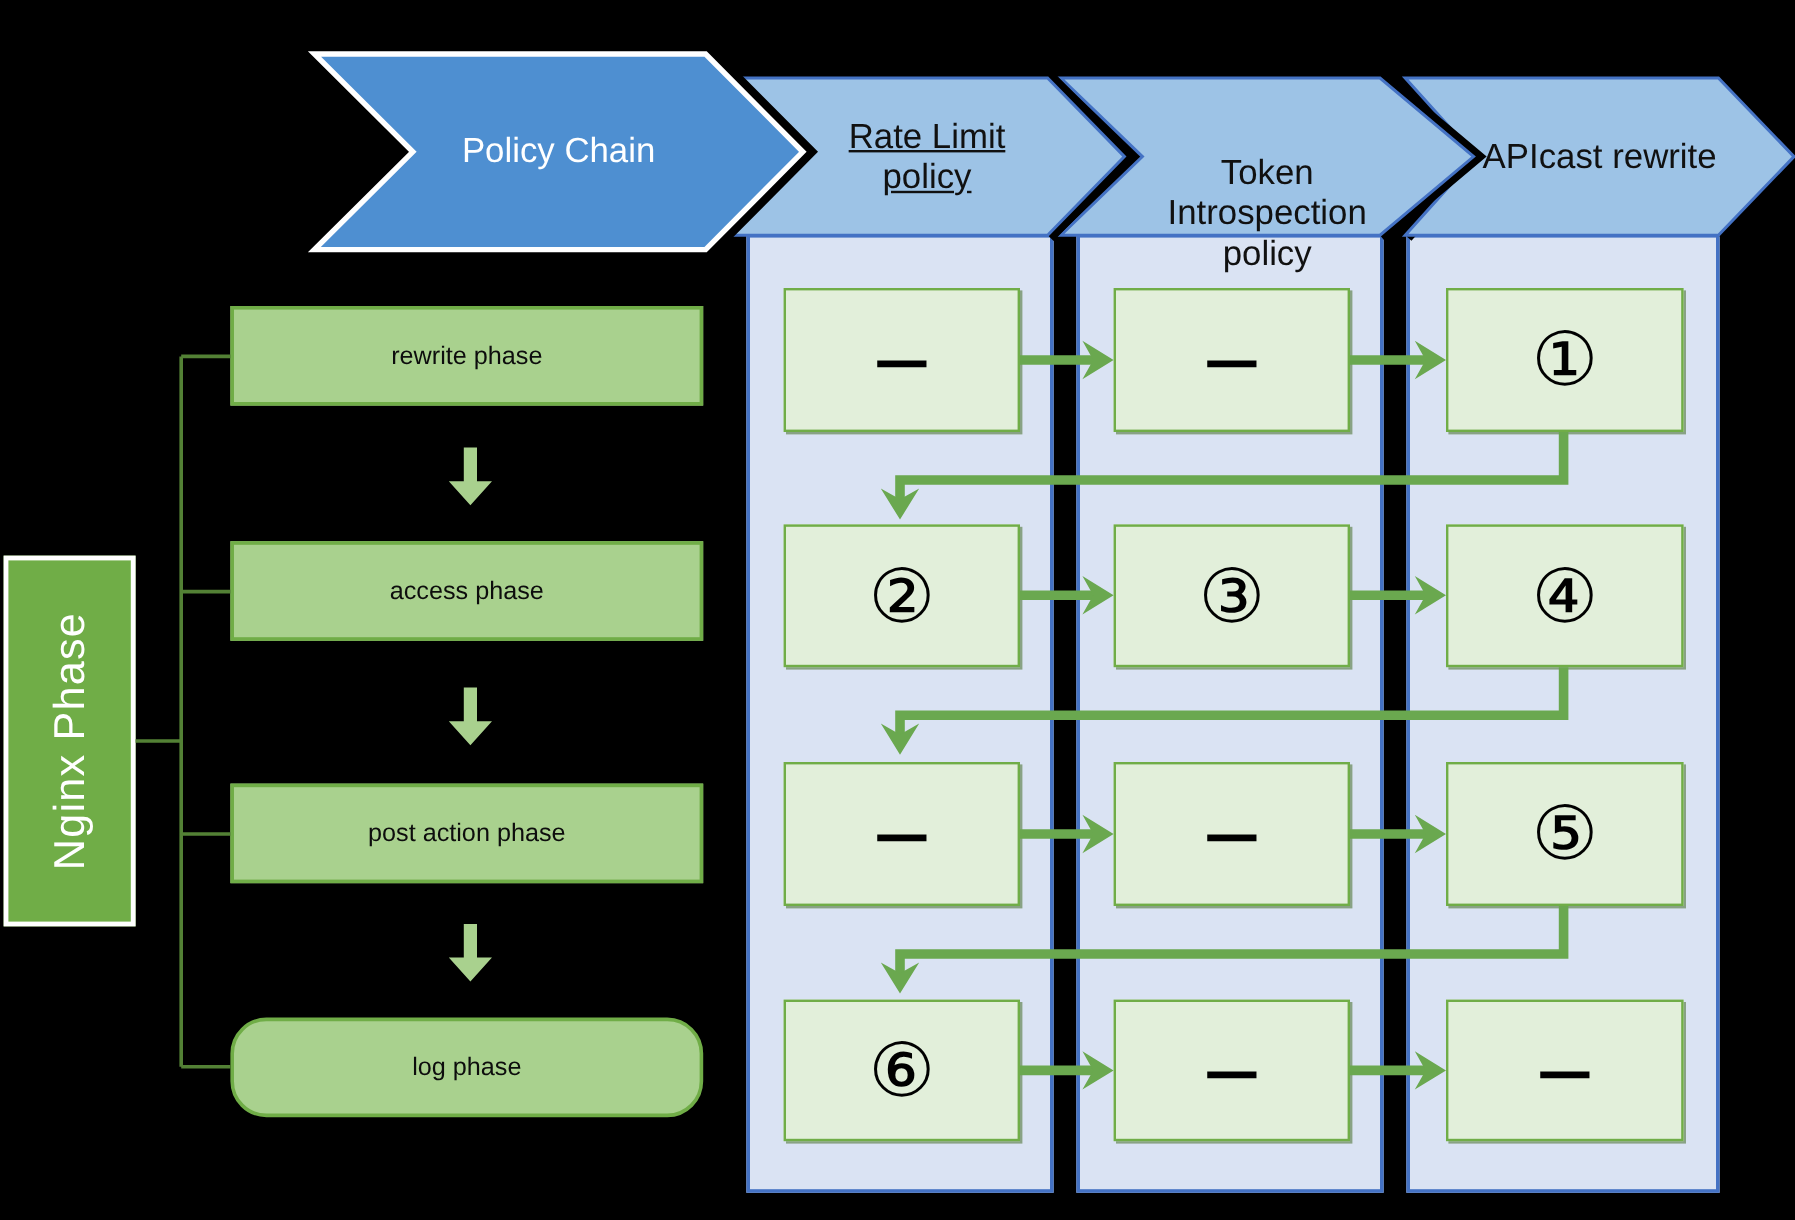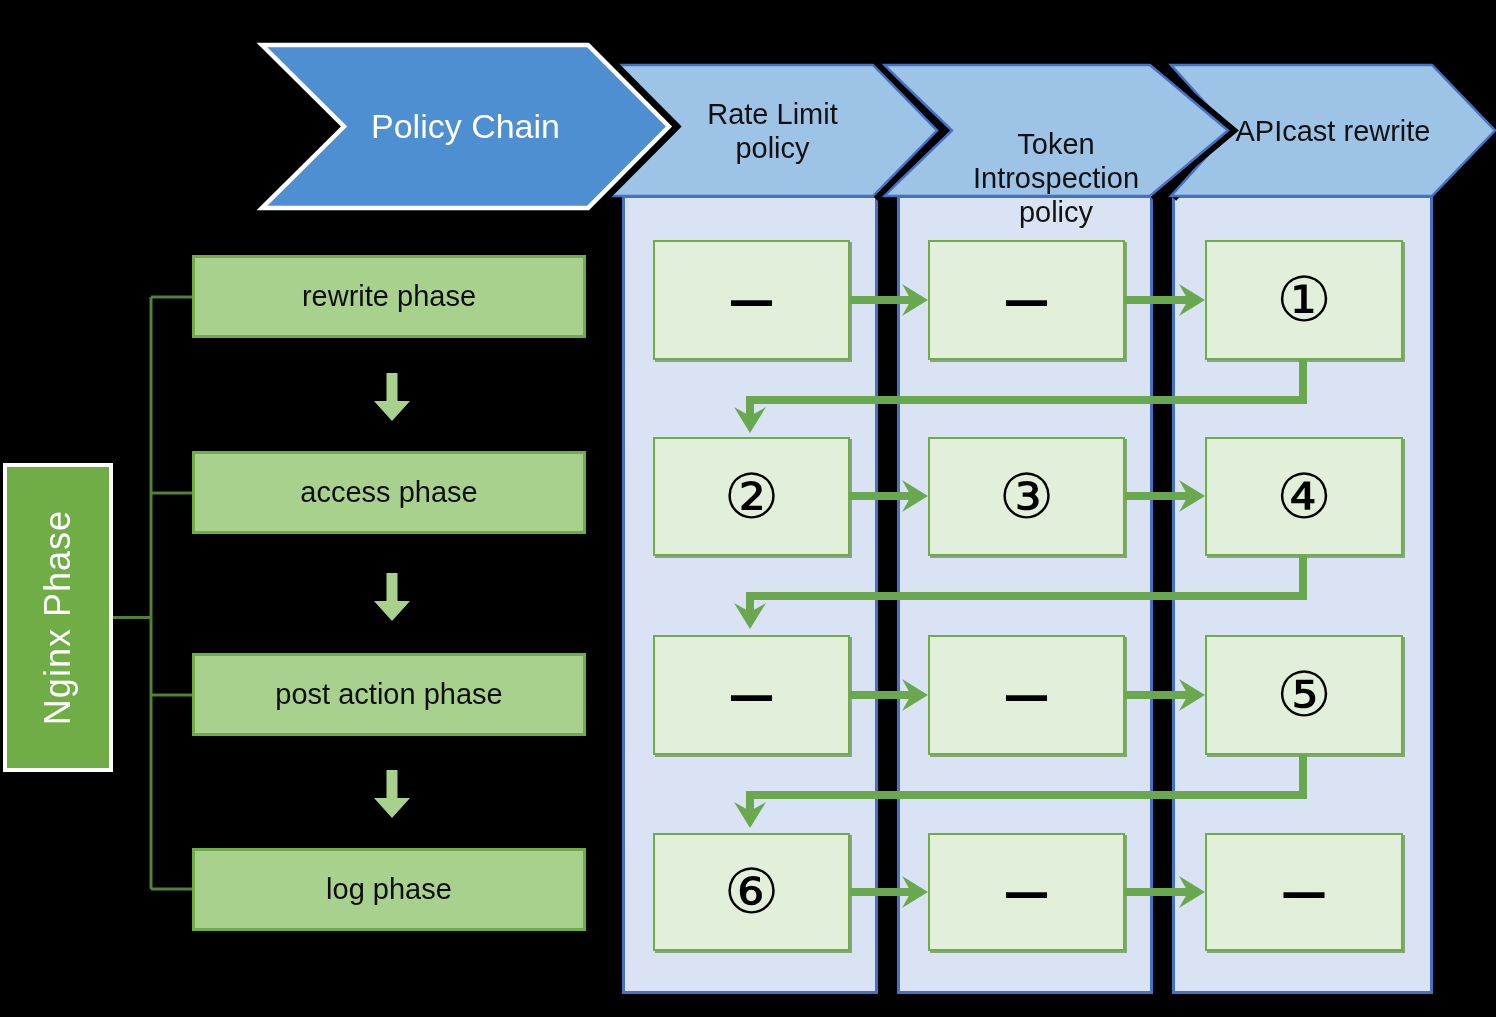--- a/index.html
+++ b/index.html
@@ -12,35 +12,35 @@
   .cell{position:absolute;background:#e2efda;border:2px solid #70ad47;box-sizing:border-box;
         display:flex;align-items:center;justify-content:center;z-index:2;
         box-shadow:2px 2px 0 rgba(70,110,40,.55);}
   .sym{color:#000;line-height:1;}
   .sym-num{font-family:"DejaVu Sans",sans-serif;font-size:62px;}
   .sym-dash{font-family:"DejaVu Sans",sans-serif;font-size:46px;font-weight:bold;}
   
   .phase{position:absolute;left:192px;width:394px;height:83px;background:#a9d18e;
          border:3px solid #70ad47;box-sizing:border-box;display:flex;align-items:center;
          justify-content:center;z-index:2;}
-  .phase span{font-size:29px;color:#0d0d0d;}
+  .phase span{font-size:21px;color:#0d0d0d;}
   
   #nginx{position:absolute;left:3px;top:463px;width:110px;height:309px;background:#70ad47;
          border:4px solid #fff;box-sizing:border-box;display:flex;align-items:center;
          justify-content:center;z-index:2;}
   #nginx span{writing-mode:vertical-rl;transform:rotate(180deg);color:#fff;font-size:36px;
               letter-spacing:1px;}
   
   #shapes{position:absolute;left:0;top:0;z-index:3;pointer-events:none;}
   
   .chev-label{position:absolute;display:flex;align-items:center;justify-content:center;
               text-align:center;z-index:4;pointer-events:none;}
-  #pc-label{left:262px;top:45px;width:407px;height:163px;color:#fff;font-size:34px;}
+  #pc-label{left:262px;top:45px;width:407px;height:163px;color:#fff;font-size:29px;}
   .pol-label{color:#111;font-size:29px;line-height:34px;top:65px;height:131px;}
-  #pol0-label{left:608px;width:329px;}
+  #pol0-label{left:608px;width:329px;text-decoration:underline;}
   #pol1-label{left:884px;width:344px;margin-top:47px;}
   #pol2-label{left:1171px;width:324px;}
 </style>
 </head>
 <body>
 
 <div id="canvas">
 
   <div class="col" style="left:622px;width:256px;"></div>
   <div class="col" style="left:897px;width:256px;"></div>
@@ -88,21 +88,21 @@
 
   <div class="phase" style="top:255px;">
     <span>rewrite phase</span>
     </div>
   <div class="phase" style="top:653px;">
     <span>post action phase</span>
     </div>
   <div class="phase" style="top:451px;">
     <span>access phase</span>
     </div>
-  <div class="phase" style="top:848px;">
+  <div class="phase" style="top:848px;border-radius:30px;">
     <span>log phase</span>
     </div>
 
   <div id="nginx">
     <span>Nginx Phase</span>
   </div>
 
   <svg id="shapes" width="1496" height="1017" viewBox="0 0 1496 1017">
 
     <path d="M113,617.5 H151 M151,297 V889 M151,297 H192 M151,493 H192 M151,695 H192 M151,889 H192" fill="none" stroke="#538135" stroke-width="3"></path>

